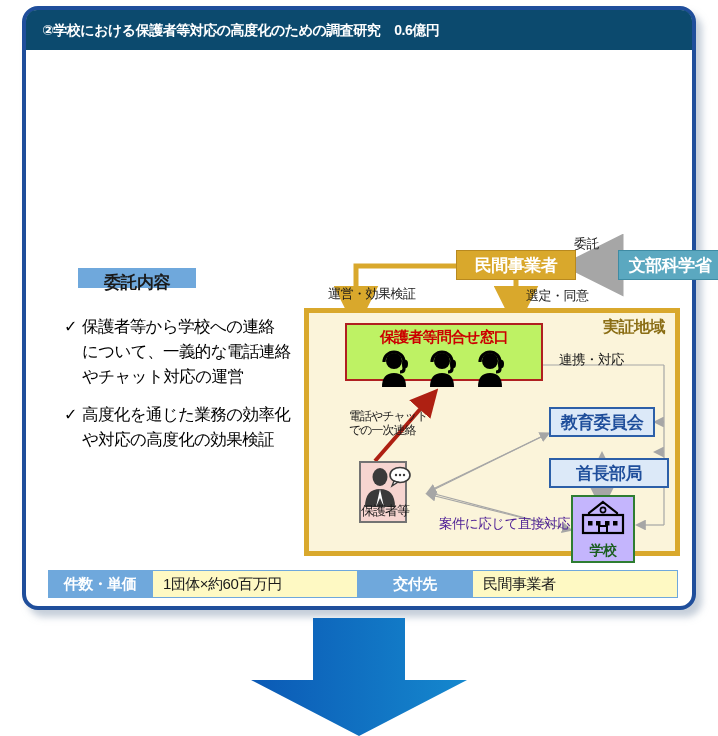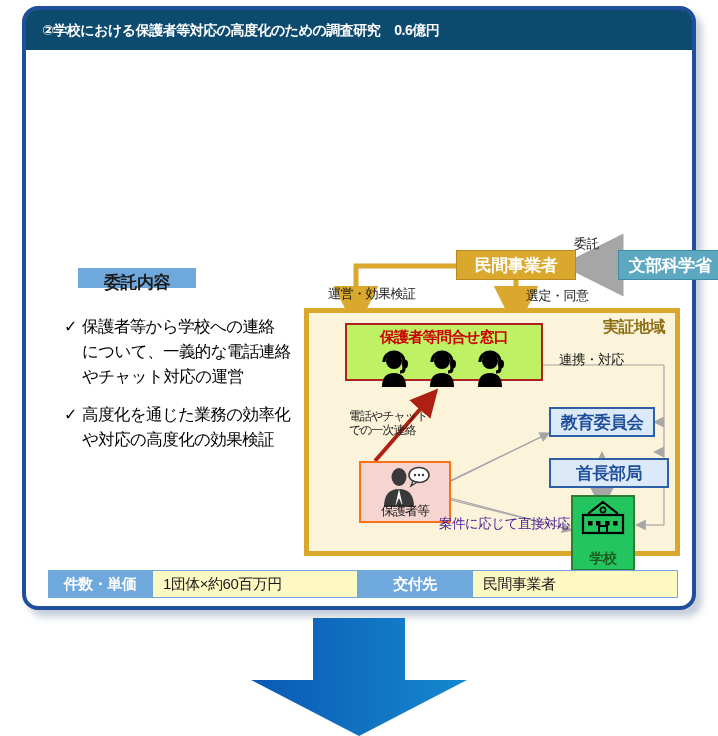--- a/index.html
+++ b/index.html
@@ -204,25 +204,25 @@
     justify-content: center;
     gap: 10px;
     margin-top: 2px;
   }
 
   
   #guardian-box {
     position: absolute;
     left: 50px;
     top: 148px;
-    width: 92px;
+    width: 48px;
     height: 62px;
     box-sizing: border-box;
     background: #F6D5D0;
-    border: 2px solid #f97316;
+    border: 2px solid #737373;
     text-align: center;
     font-family: Liberation Serif, serif;
   }
   #guardian-label {
     font-size: 13px;
     color: #1a1a1a;
     letter-spacing: -1px;
     position: absolute;
     bottom: 1px;
     left: 0;
@@ -285,23 +285,23 @@
     width: 120px;
     height: 30px;
     line-height: 27px;
     margin-top: 21px;
   }
   #school-box {
     position: absolute;
     left: 262px;
     top: 182px;
     width: 64px;
-    height: 76px;
-    box-sizing: border-box;
-    background: #22c55e;
+    height: 68px;
+    box-sizing: border-box;
+    background: #c4b5fd;
     border: 2px solid #2E7D32;
     text-align: center;
   }
   #school-label {
     position: absolute;
     bottom: 1px;
     left: 0;
     width: 100%;
     font-size: 14px;
     font-weight: bold;

